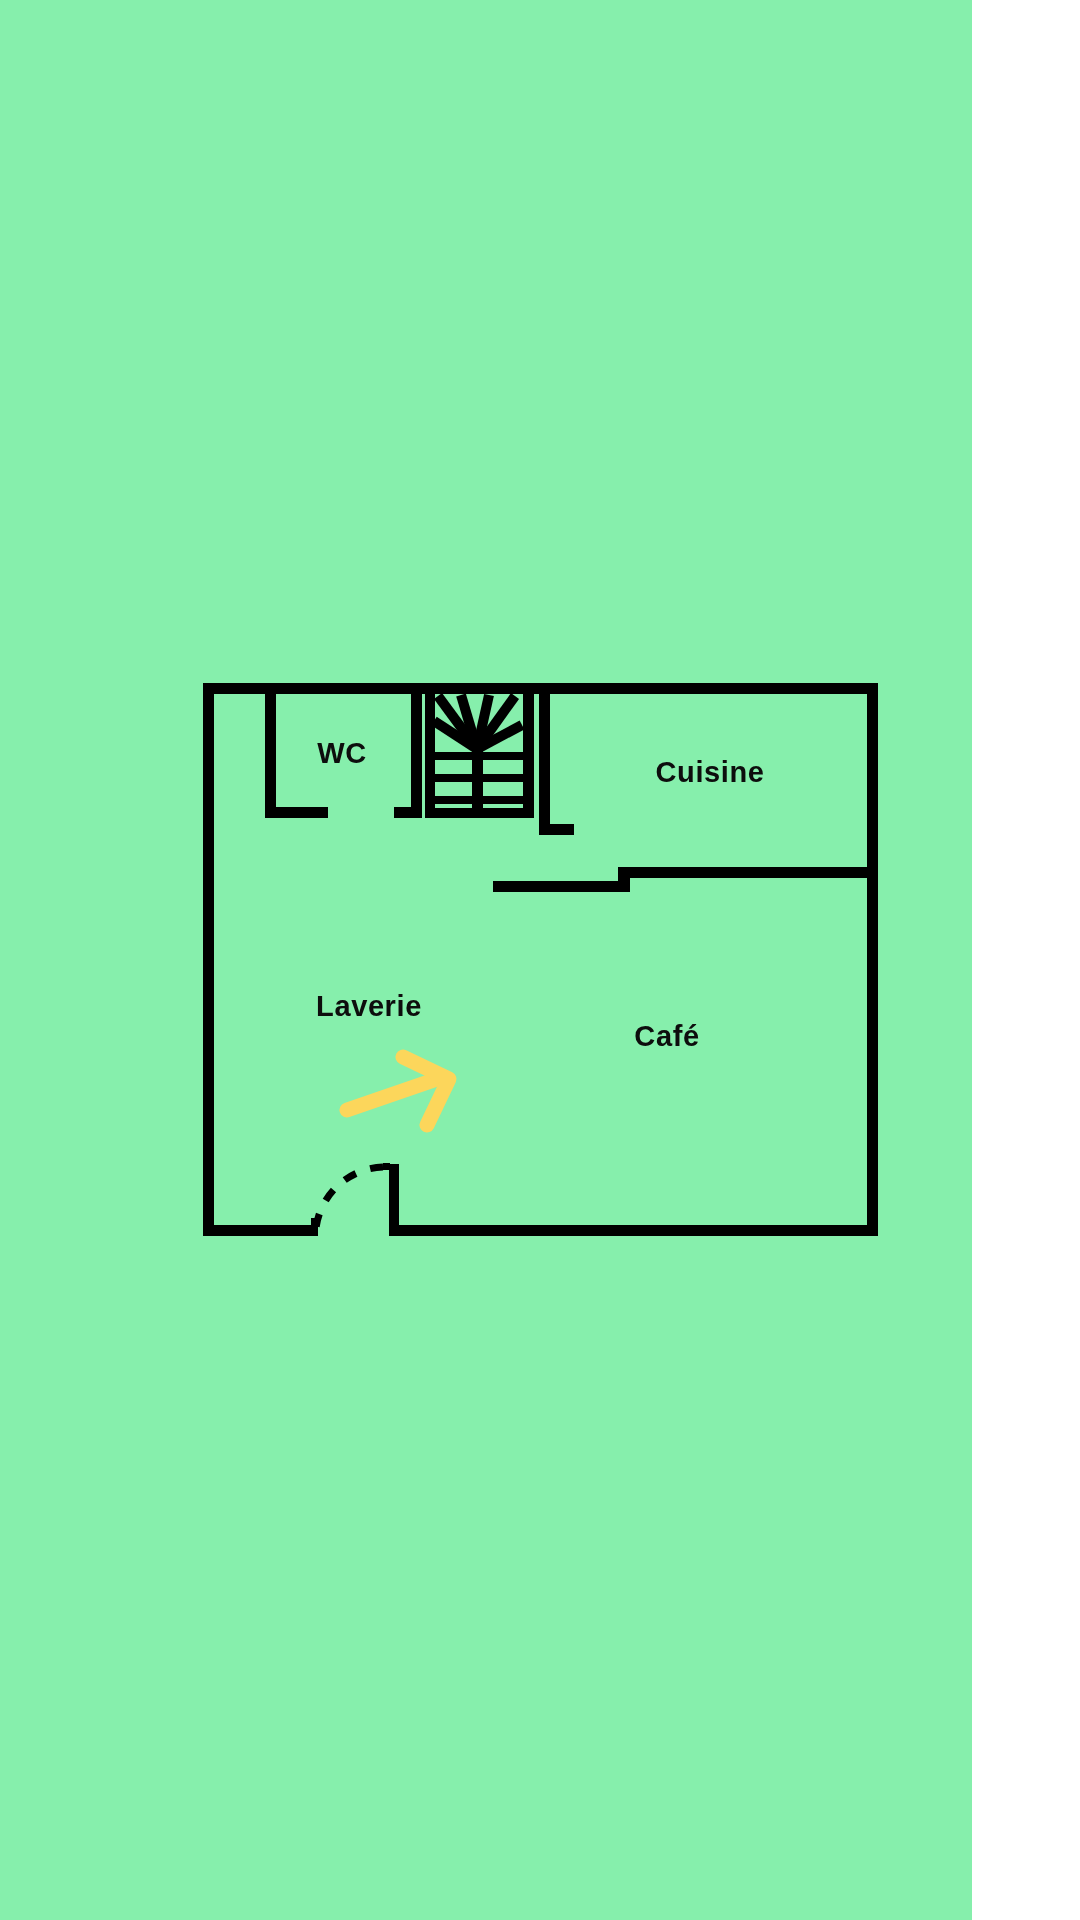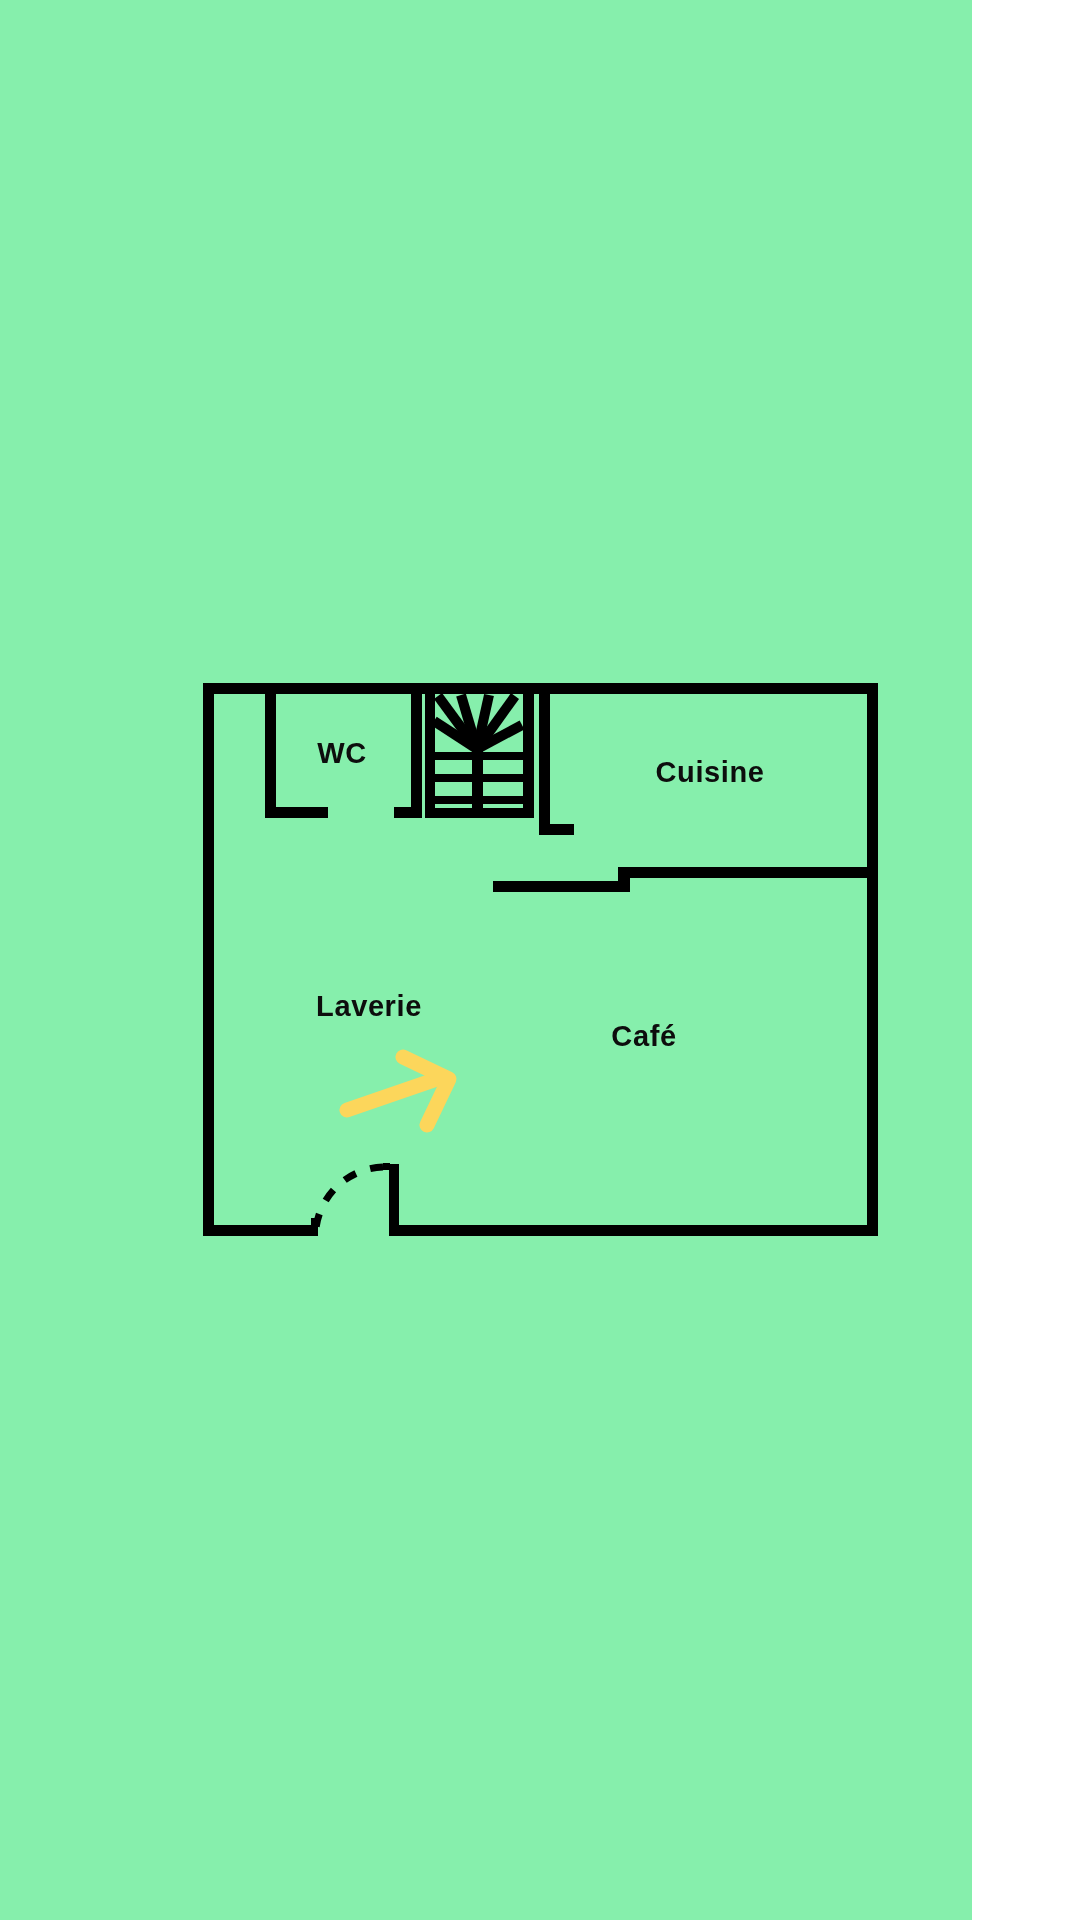--- a/index.html
+++ b/index.html
@@ -75,14 +75,14 @@
       <rect x="389" y="1164" width="10" height="72" fill="#000000"></rect>
       <rect x="383" y="1163" width="7" height="7" fill="#000000"></rect>
       <path d="M 383 1167 A 70 70 0 0 0 316 1228" fill="none" stroke="#000000" stroke-width="7" stroke-dasharray="13 15"></path>
       <line x1="347" y1="1110" x2="437" y2="1079" stroke="#FCD65B" stroke-width="15" stroke-linecap="round"></line>
       <polyline points="403,1057 449,1079 427,1125" fill="none" stroke="#FCD65B" stroke-width="15" stroke-linecap="round" stroke-linejoin="round"></polyline>
     </svg>
 
   <div class="room-label" style="left: 342px; top: 753px;">WC</div>
   <div class="room-label" style="left: 710px; top: 772px; text-align: right;">Cuisine</div>
   <div class="room-label" style="left: 369px; top: 1006px;">Laverie</div>
-  <div class="room-label" style="left: 644px; top: 1036px;">Café</div>
+  <div class="room-label" style="left: 667px; top: 1036px;">Café</div>
 </div>
 
 </body></html>

